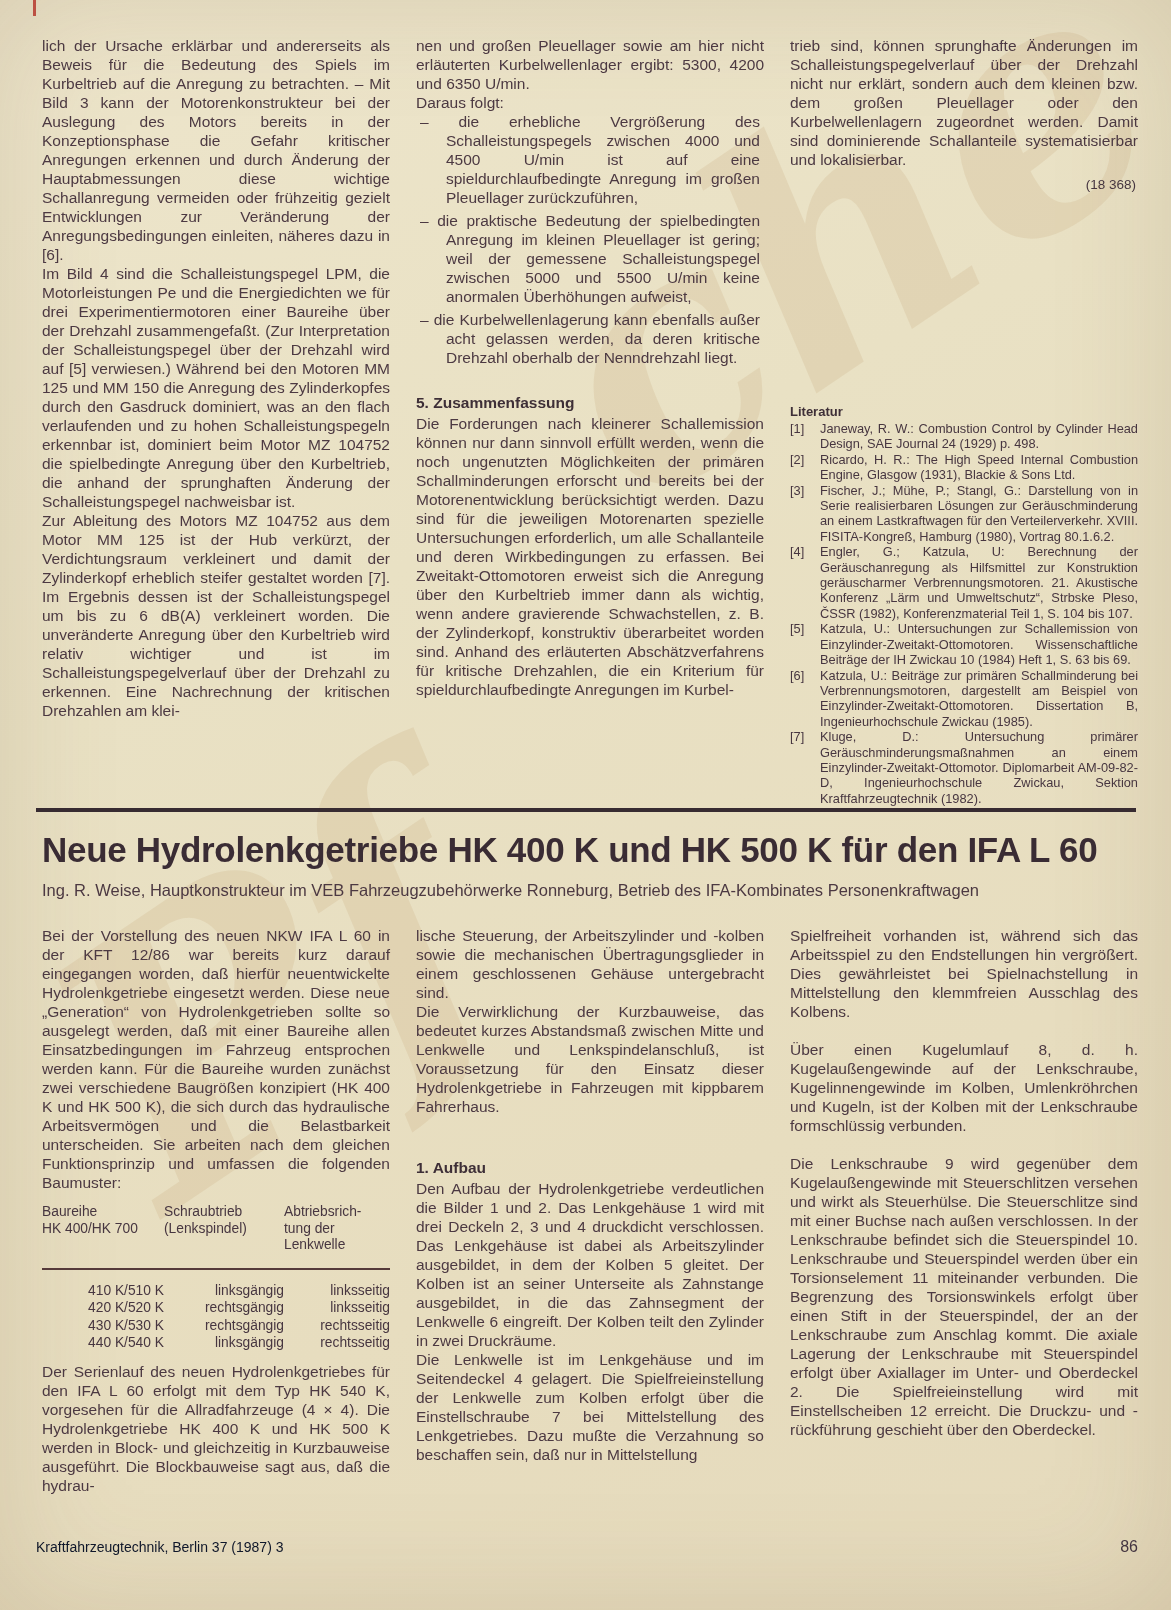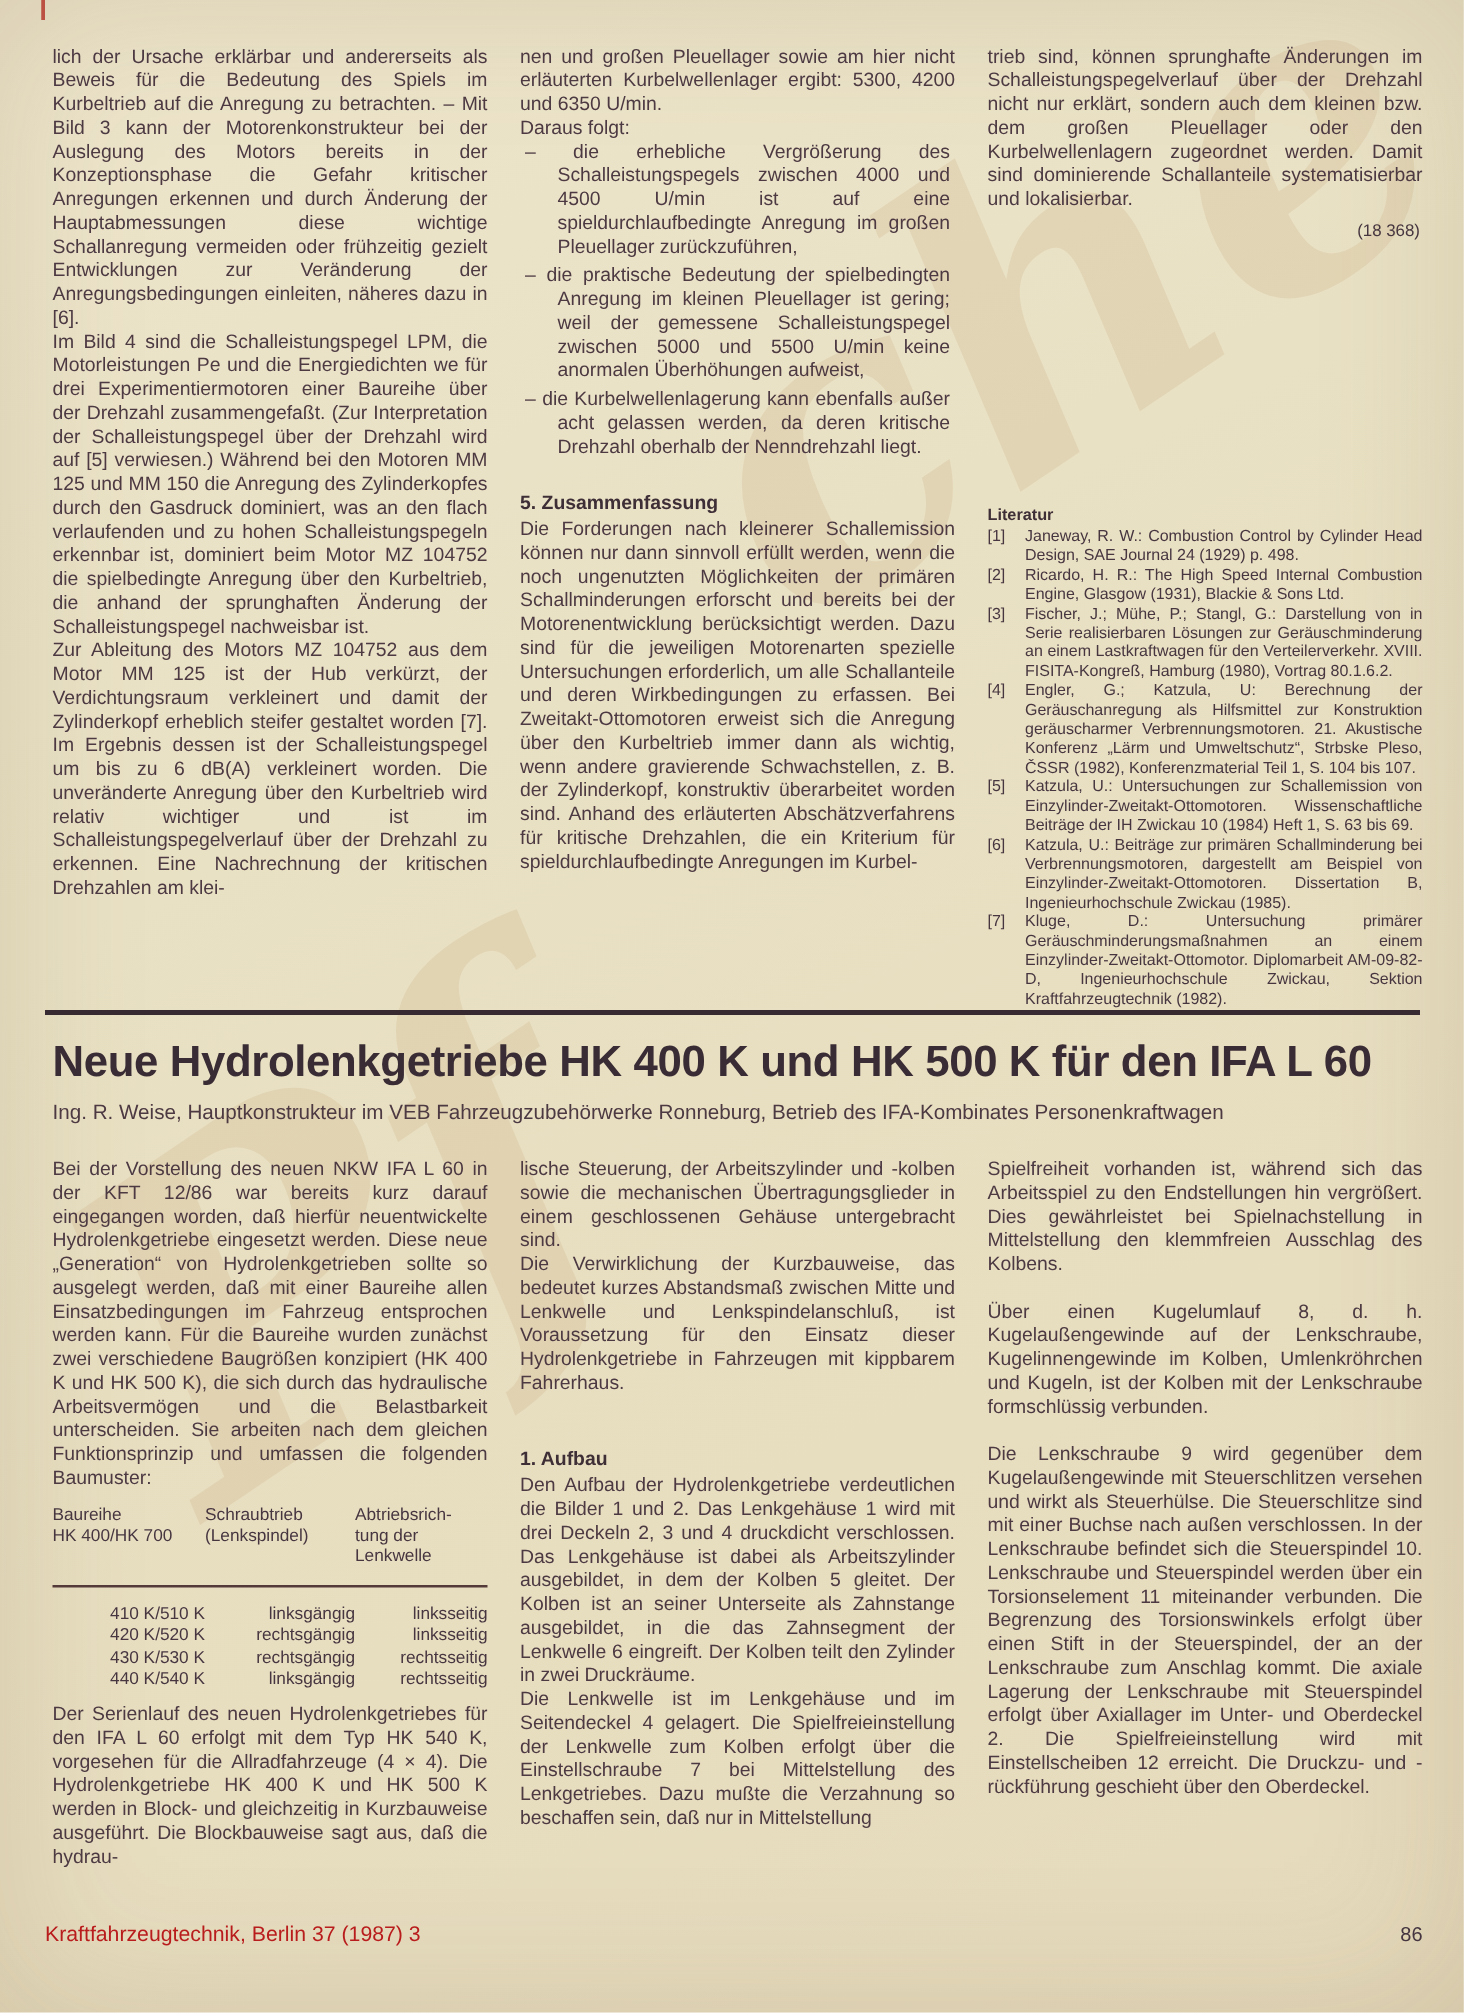--- a/index.html
+++ b/index.html
@@ -43,21 +43,21 @@
   .specs-head{display:grid;grid-template-columns:122px 120px 106px;column-gap:0;}
   .specs-head .th{white-space:pre-line;}
   .specs-rule{height:2px;background:#553a3a;margin:14px 0 12px 0;}
   .specs-row{display:grid;grid-template-columns:122px 120px 106px;line-height:17.5px;text-align:right;}
   .specs-table{margin-bottom:10px;}
 
   .gap-s{height:19px;}
   .gap-m{height:42px;}
 
   #footer{position:absolute;left:36px;top:1538px;width:1102px;display:flex;justify-content:space-between;align-items:baseline;}
-  #footer .fl{font-size:17px;color:#b91c1c;}
+  #footer .fl{font-size:14px;color:#0f172a;}
   #footer .fr{font-size:16px;color:#443540;}
 </style>
 </head>
 <body>
 
 <div class="vignette"></div>
 <div class="watermark" id="wm1">che</div>
 <div class="watermark" id="wm2">Pf</div>
 <div class="reg-mark"></div>
 

